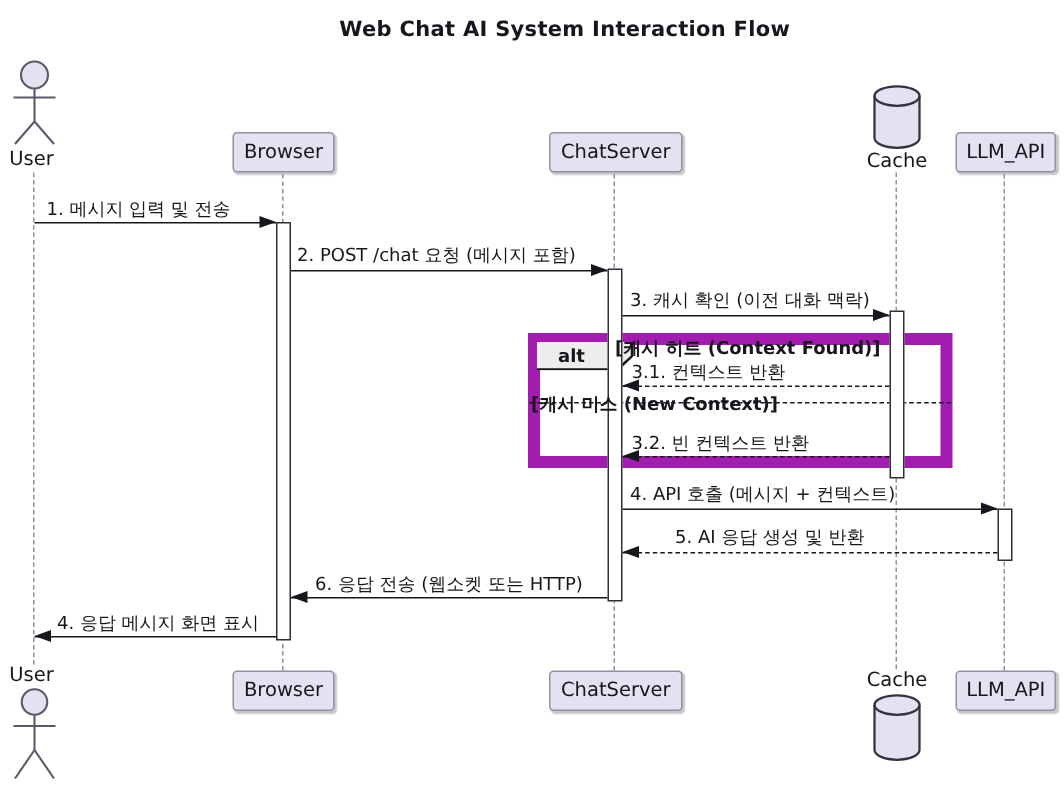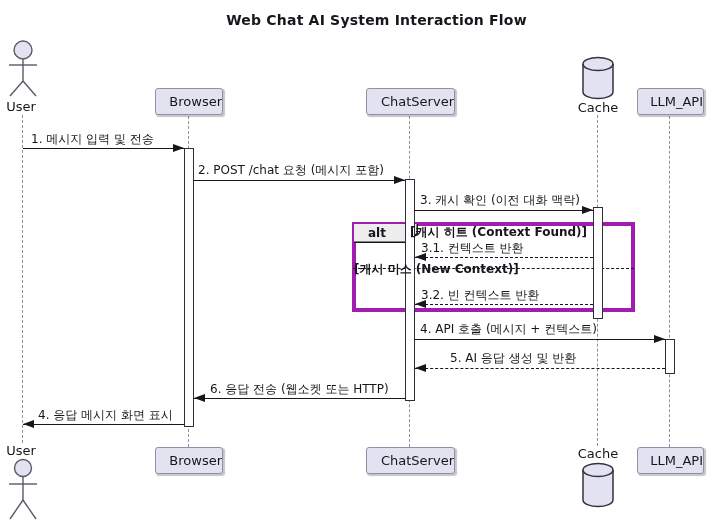--- a/index.html
+++ b/index.html
@@ -8,40 +8,40 @@
     font-family:"DejaVu Sans", sans-serif; color:#16161c; overflow:hidden;padding-left:44px;
   }
   .title {
     position:absolute; left:0; top:12px; width:100%; text-align:center;
     font-size:14px; font-weight:bold; letter-spacing:0.2px;
   }
   .pbox {
     position:absolute; height:27px; box-sizing:border-box;
     background:#E2E2F0; border:1px solid #9191a5; border-radius:3px;
     box-shadow:1.5px 1.5px 1px rgba(90,90,110,0.35);
-    display:flex; align-items:center; justify-content:flex-end;
+    display:flex; align-items:center; justify-content:center;
     font-size:13px; z-index:4;
   }
   .plabel {
     position:absolute; font-size:13px; white-space:nowrap; z-index:4;
     transform:translateX(-50%);
   }
   .lifeline { position:absolute; width:0; border-left:1px dashed #8f8f9e; z-index:1; }
   .activation {
     position:absolute; width:8px; background:#ffffff;
     border:1px solid #2e2e38; z-index:3;
   }
   .mline { position:absolute; height:0; border-top:1px solid #16161c; z-index:4; }
   .mline.dashed { border-top:1px dashed #16161c; }
   .ah { position:absolute; width:0; height:0; z-index:5;
         border-top:4.5px solid transparent; border-bottom:4.5px solid transparent; }
   .ah.right { border-left:11px solid #16161c; }
   .ah.left  { border-right:11px solid #16161c; }
   .mlabel { position:absolute; font-size:12px; white-space:nowrap; z-index:5; }
-  .frame { position:absolute; box-sizing:border-box; border:4px solid #a21caf; z-index:2; }
+  .frame { position:absolute; box-sizing:border-box; border:8px solid #a21caf; z-index:2; }
   .tab-outer {
     position:absolute; left:-2px; top:-2px; width:64px; height:19px;
     background:#16161c; z-index:3;
     clip-path:polygon(0 0, 100% 0, 100% 52%, 85% 100%, 0 100%);
   }
   .tab-inner {
     position:absolute; left:0; top:0; right:1.5px; bottom:1.5px;
     background:#EDEDED; display:flex; align-items:center;
     padding-left:14px; box-sizing:border-box;
     font-size:12px; font-weight:bold;

